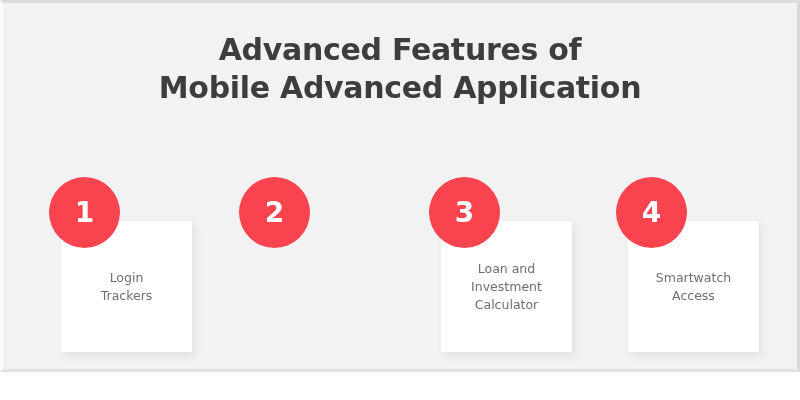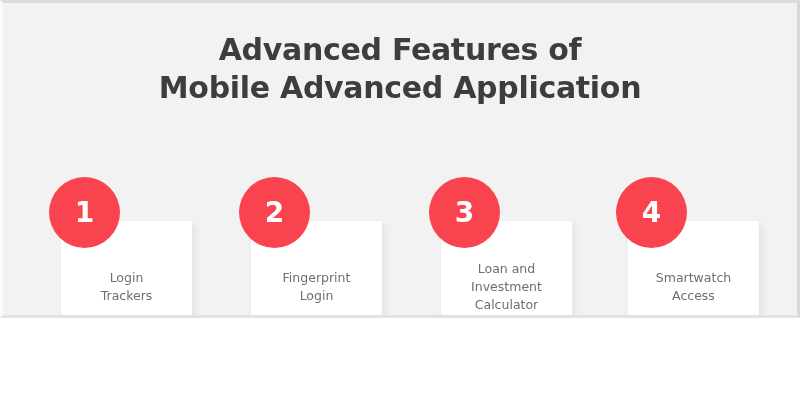--- a/index.html
+++ b/index.html
@@ -10,21 +10,21 @@
     width: 800px;
     height: 400px;
     background: #ffffff;
     font-family: "DejaVu Sans", sans-serif;
     overflow: hidden;
   }
 
   #infographic {
     position: relative;
     width: 800px;
-    height: 318px;
+    height: 372px;
     background: #f2f2f2;
     box-sizing: border-box;
     border-top: 3px solid #dcdcdc;
     border-left: 3px solid #fbfbfb;
     border-right: 3px solid #d8d8d8;
     border-bottom: 3px solid #e2e2e2;
     overflow: hidden;
   }
 
   
@@ -130,24 +130,20 @@
       <div class="card">
         <span class="card-label">Login
 Trackers</span>
       </div>
     </div>
 
     <div class="feature-item" data-index="1">
       <div class="badge">
         <span class="badge-number">2</span>
       </div>
-      <div class="card">
-        <span class="card-label">Fingerprint
-Login</span>
-      </div>
     </div>
 
     <div class="feature-item" data-index="2">
       <div class="badge">
         <span class="badge-number">3</span>
       </div>
       <div class="card">
         <span class="card-label">Loan and
 Investment
 Calculator</span>

